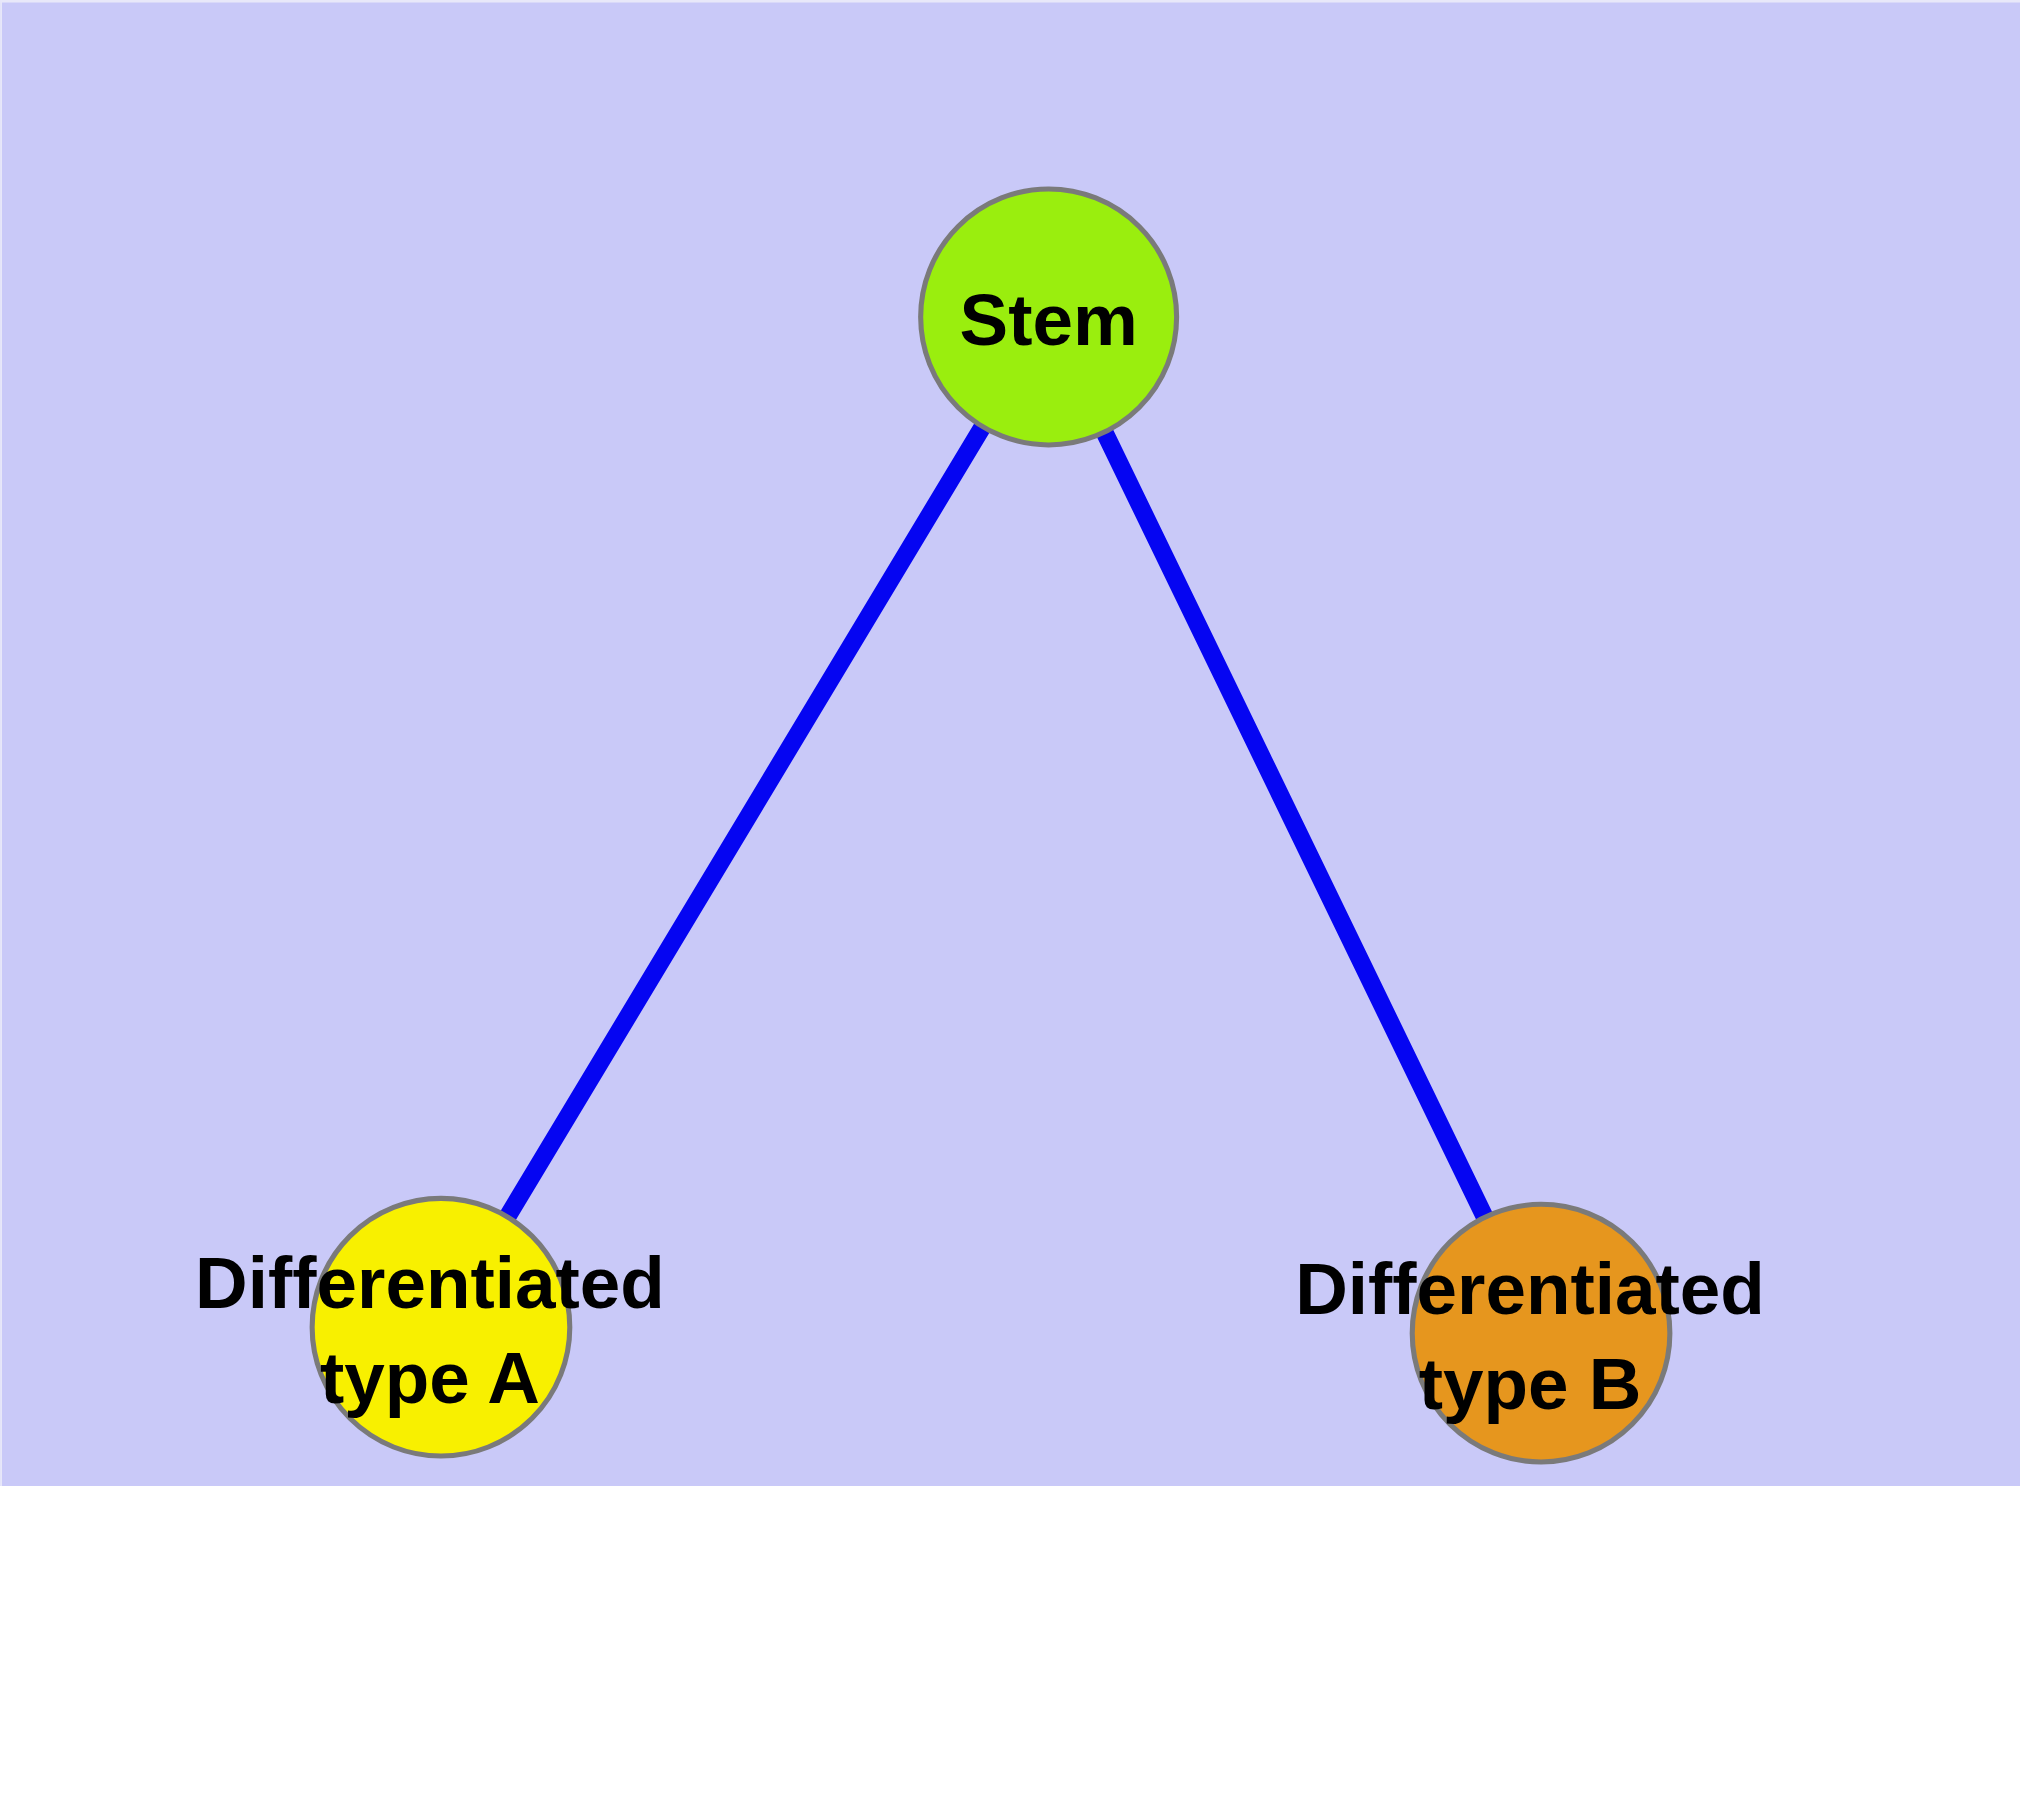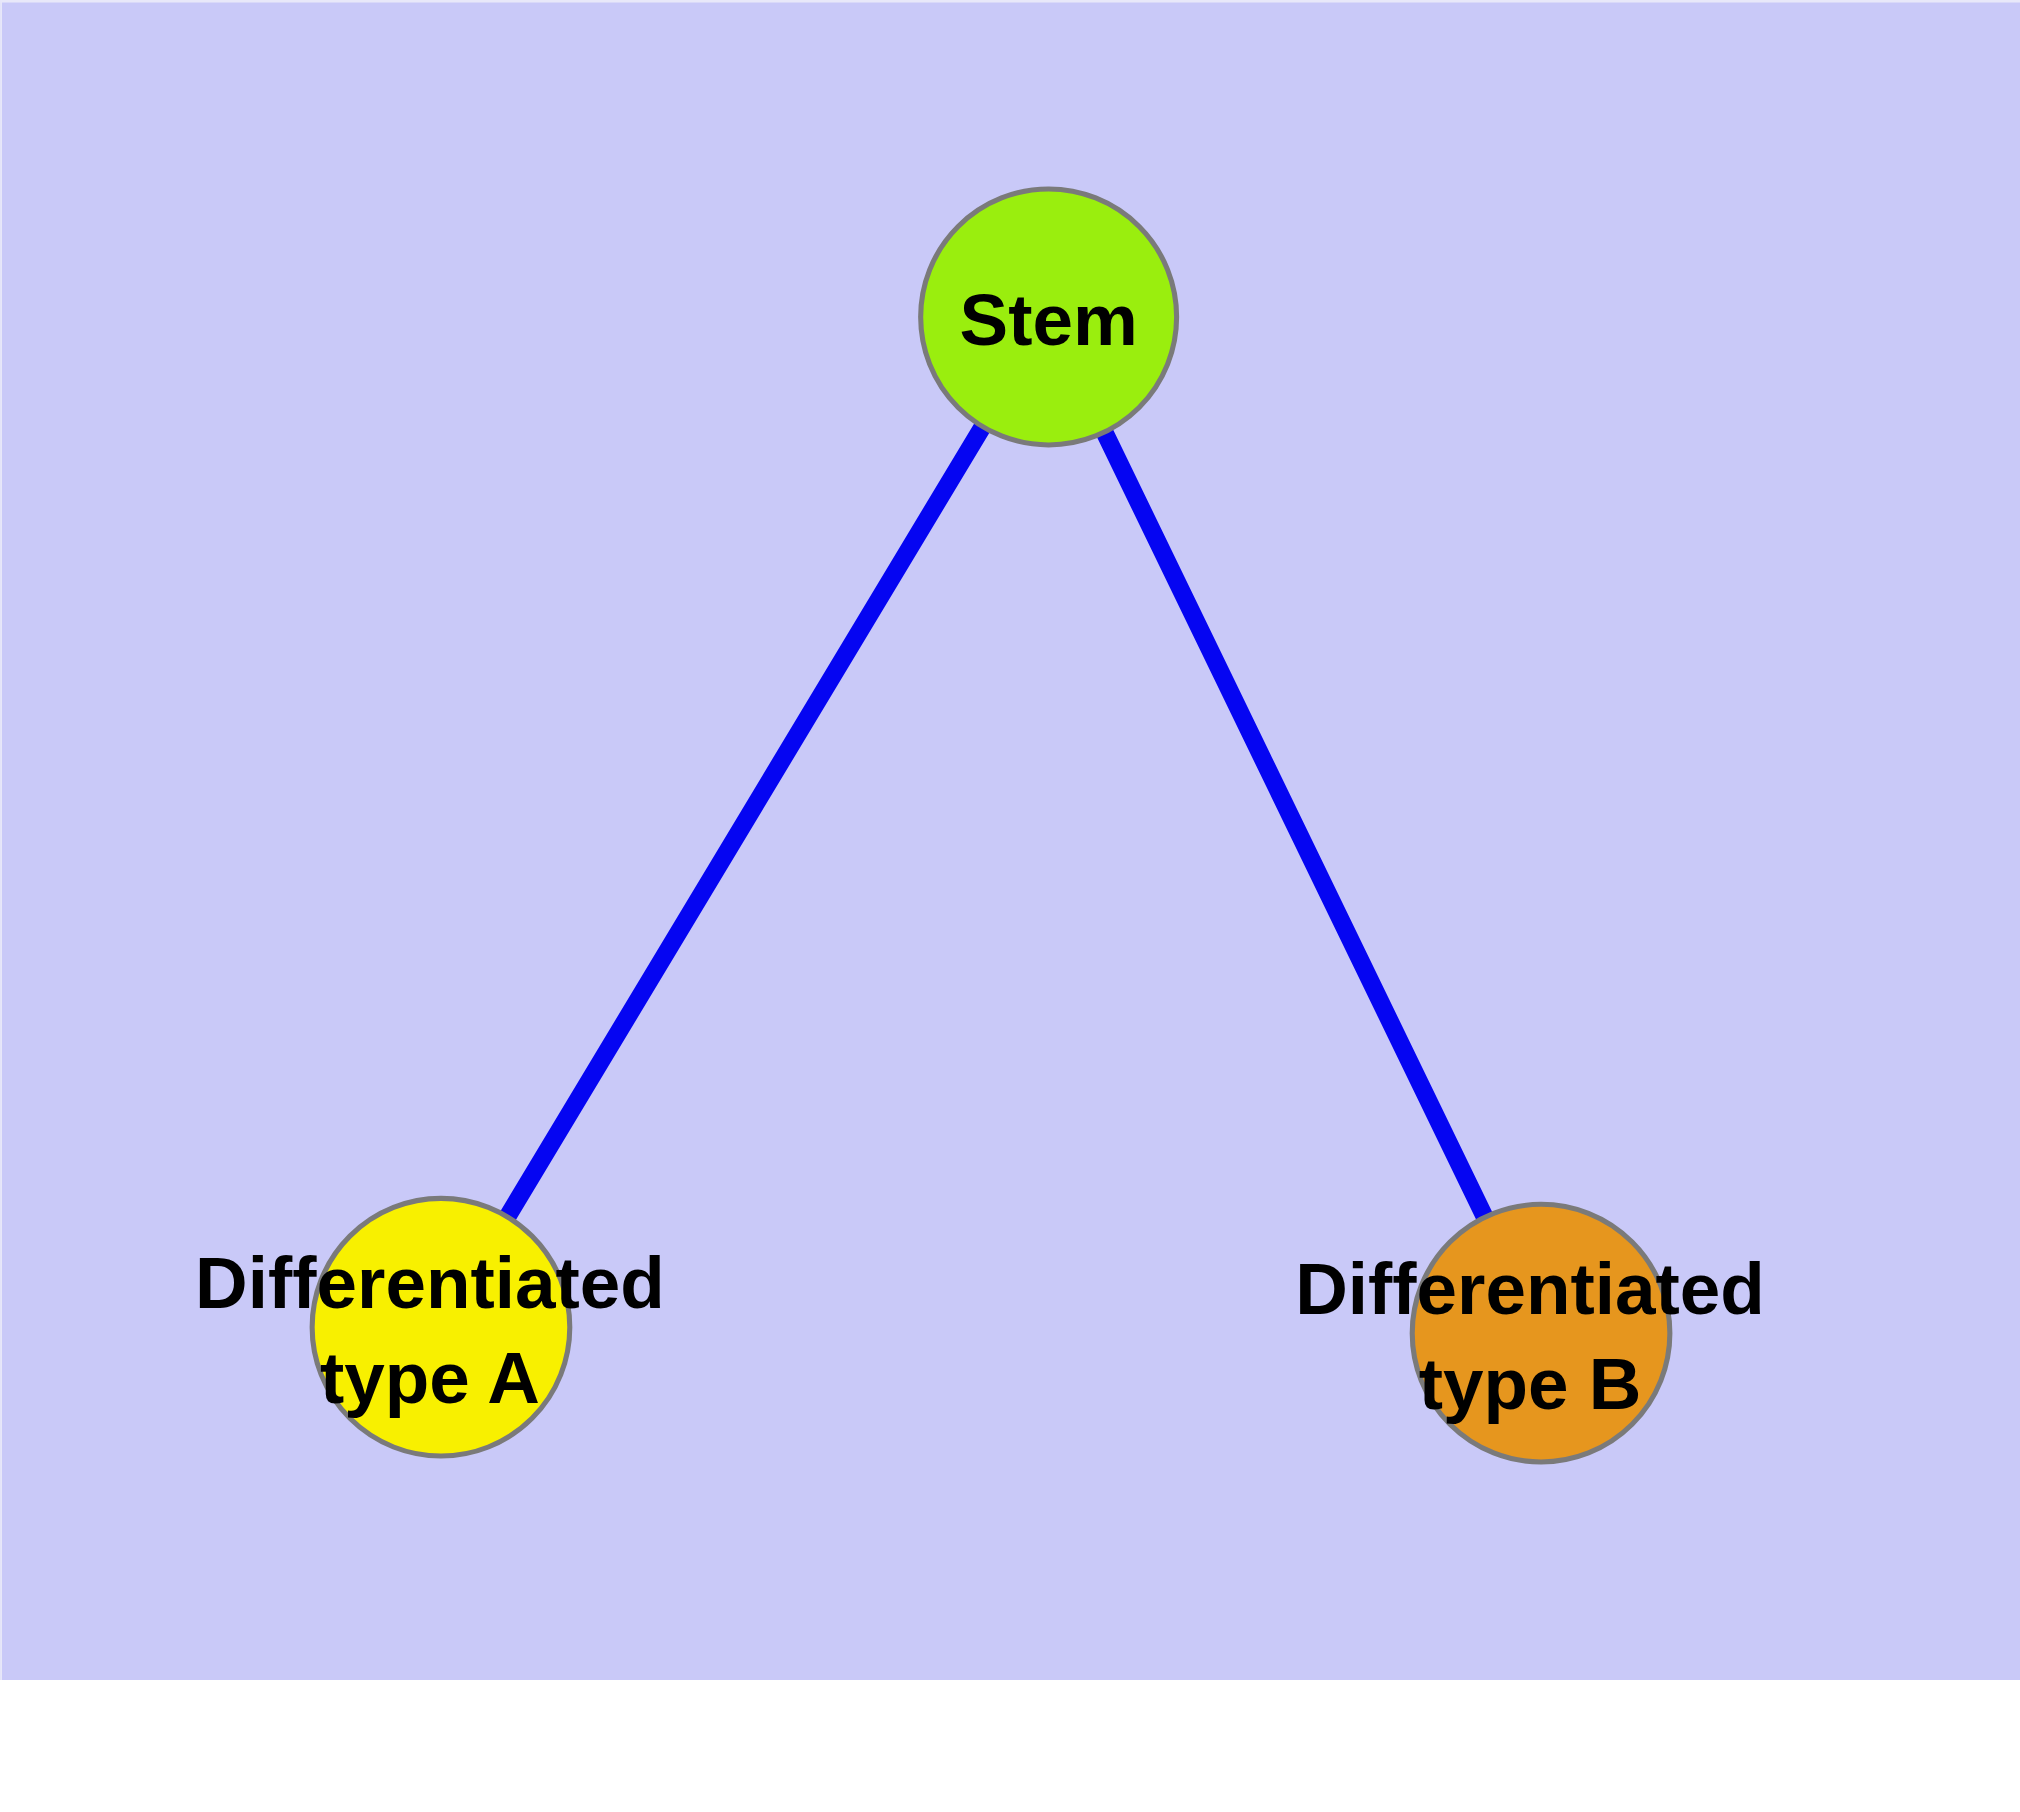--- a/index.html
+++ b/index.html
@@ -3,21 +3,21 @@
 <meta charset="utf-8">
 <style>
   html, body {
     margin: 0;
     padding: 0;
     background: #ffffff;
   }
   #stage {
     position: relative;
     width: 2021px;
-    height: 1680px;
+    height: 1486px;
     overflow: hidden;
     font-family: "Liberation Sans", sans-serif;
   }
   #graph-svg {
     display: block;
     width: 2021px;
     height: 1812px;
   }
   text {
     font-family: "Liberation Sans", "DejaVu Sans", sans-serif;

